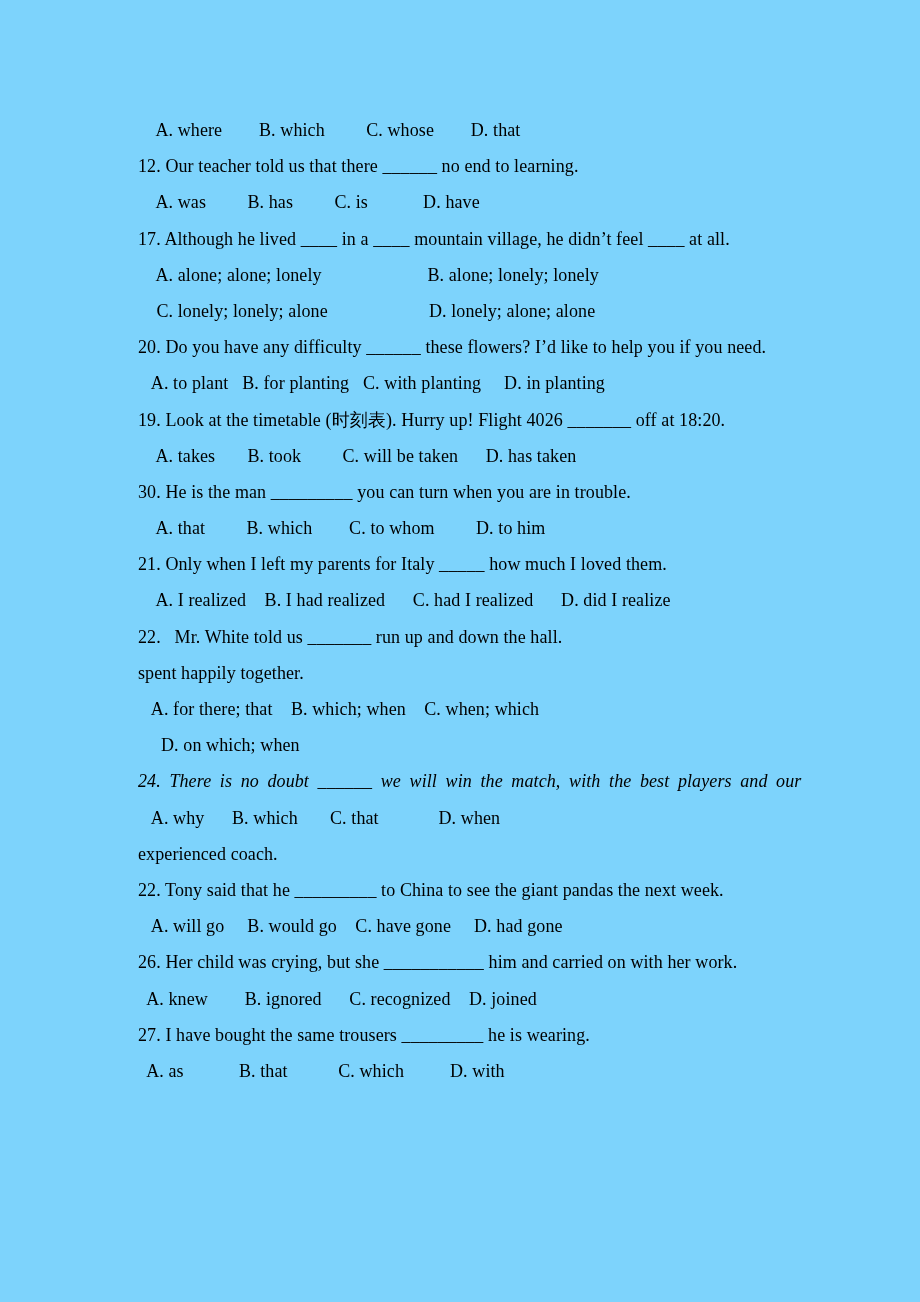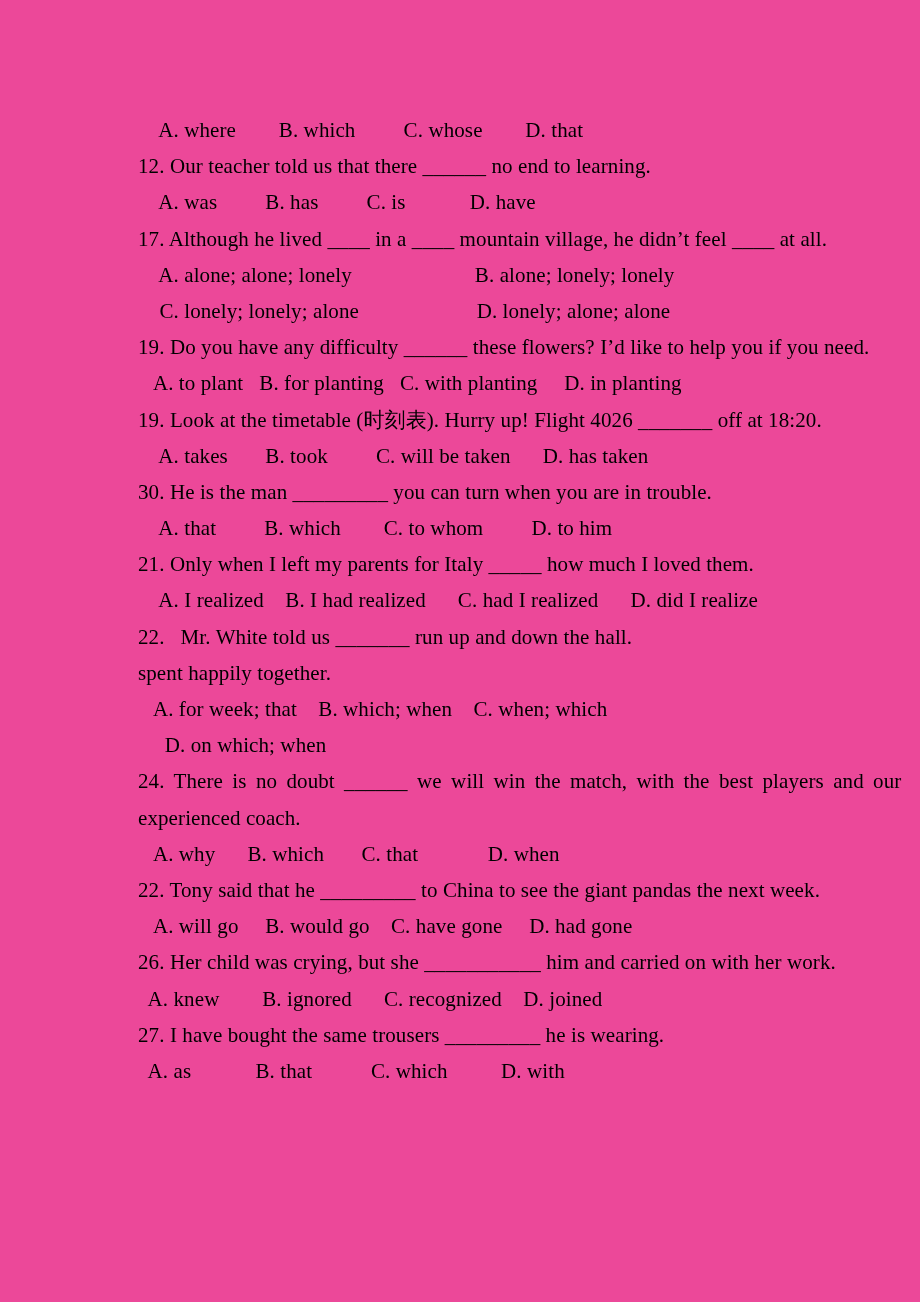--- a/index.html
+++ b/index.html
@@ -4,69 +4,70 @@
 <style>
   html, body {
     margin: 0;
     padding: 0;
     background: #ffffff;
   }
   .page {
     position: relative;
     width: 920px;
     height: 1302px;
-    background: #ec4899;
+    background: #7dd3fc;
     overflow: hidden;
     font-family: "Liberation Serif", "DejaVu Serif", serif;
-    font-size: 21px;
+    font-size: 18px;
     color: #000000;
     -webkit-font-smoothing: antialiased;
   }
   .doc-body {
     position: absolute;
     top: 112px;
     left: 138px;
     width: 700px;
   }
   .line {
     height: 36.2px;
     line-height: 36.2px;
     white-space: pre;
     letter-spacing: 0.1px;
   }
   .line.justify {
     word-spacing: 4px;
+    font-style: italic;
   }
 </style>
 </head>
 <body>
 
 <div class="page">
   <div class="doc-body">
       <div class="line">    A. where        B. which         C. whose        D. that</div>
       <div class="line">12. Our teacher told us that there ______ no end to learning.</div>
       <div class="line">    A. was         B. has         C. is            D. have</div>
       <div class="line">17. Although he lived ____ in a ____ mountain village, he didn’t feel ____ at all.</div>
       <div class="line">    A. alone; alone; lonely                       B. alone; lonely; lonely</div>
       <div class="line">    C. lonely; lonely; alone                      D. lonely; alone; alone</div>
-      <div class="line">19. Do you have any difficulty ______ these flowers? I’d like to help you if you need.</div>
+      <div class="line">20. Do you have any difficulty ______ these flowers? I’d like to help you if you need.</div>
       <div class="line">   A. to plant   B. for planting   C. with planting     D. in planting</div>
       <div class="line">19. Look at the timetable (时刻表). Hurry up! Flight 4026 _______ off at 18:20.</div>
       <div class="line">    A. takes       B. took         C. will be taken      D. has taken</div>
       <div class="line">30. He is the man _________ you can turn when you are in trouble.</div>
       <div class="line">    A. that         B. which        C. to whom         D. to him</div>
       <div class="line">21. Only when I left my parents for Italy _____ how much I loved them.</div>
       <div class="line">    A. I realized    B. I had realized      C. had I realized      D. did I realize</div>
       <div class="line">22.   Mr. White told us _______ run up and down the hall.</div>
       <div class="line">spent happily together.</div>
-      <div class="line">   A. for week; that    B. which; when    C. when; which</div>
+      <div class="line">   A. for there; that    B. which; when    C. when; which</div>
       <div class="line">     D. on which; when</div>
       <div class="line justify">24. There is no doubt ______ we will win the match, with the best players and our</div>
+      <div class="line">   A. why      B. which       C. that             D. when</div>
       <div class="line">experienced coach.</div>
-      <div class="line">   A. why      B. which       C. that             D. when</div>
       <div class="line">22. Tony said that he _________ to China to see the giant pandas the next week.</div>
       <div class="line">   A. will go     B. would go    C. have gone     D. had gone</div>
       <div class="line">26. Her child was crying, but she ___________ him and carried on with her work.</div>
       <div class="line">  A. knew        B. ignored      C. recognized    D. joined</div>
       <div class="line">27. I have bought the same trousers _________ he is wearing.</div>
       <div class="line">  A. as            B. that           C. which          D. with</div>
     </div>
 </div>
 
 </body></html>

